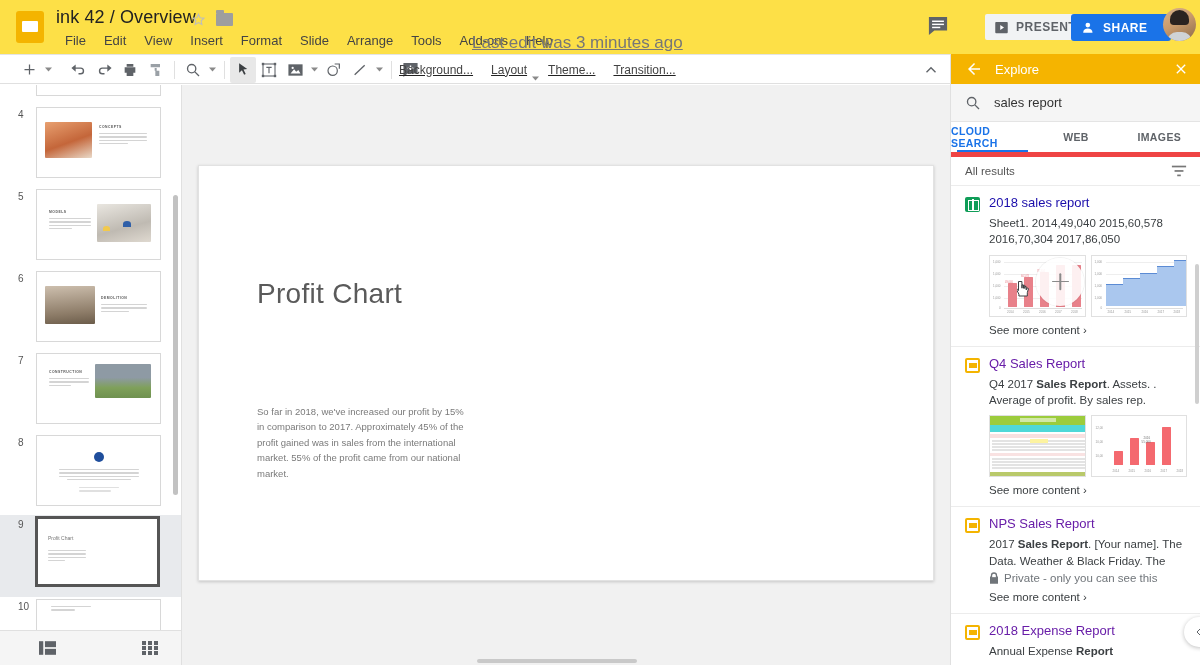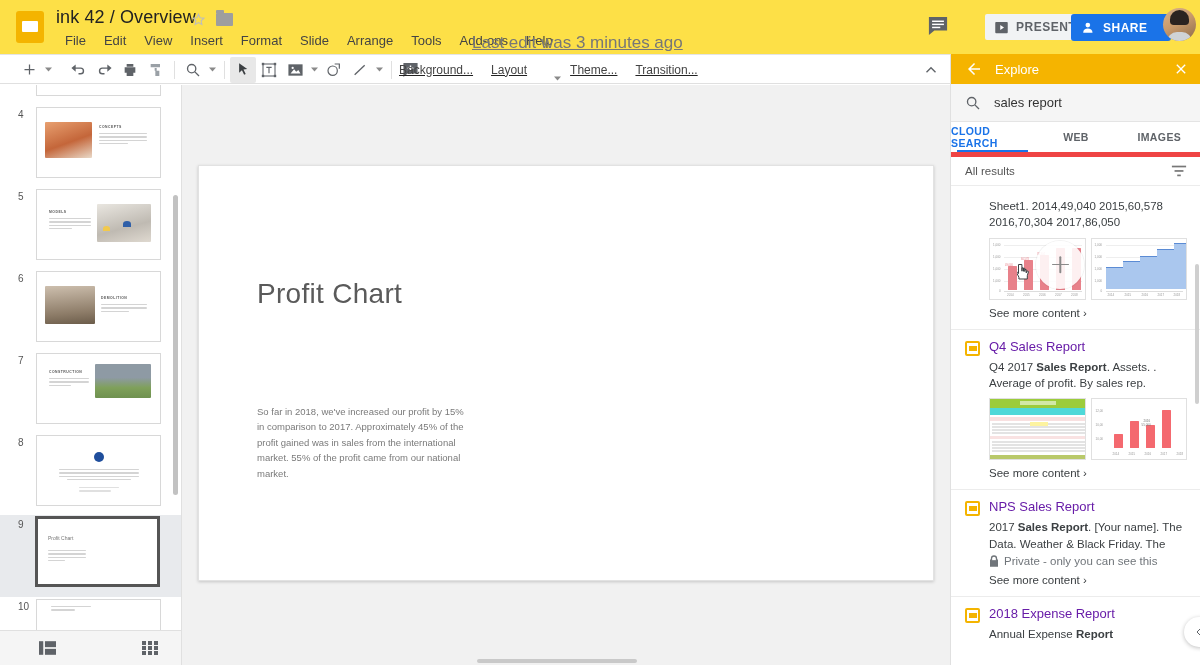--- a/index.html
+++ b/index.html
@@ -430,21 +430,21 @@
       <div class="tb-btn">
         <svg width="17" height="16" viewBox="0 0 24 22">
             <path fill="#5f6368" d="M2 1h20v15H8l-6 5z"></path>
             <path d="M11 4.5h2v3h3v2h-3v3h-2v-3H8v-2h3z" fill="#fff"></path>
           </svg>
       </div>
     </div>
 
     <div class="tb" style="left:390px;">
       <div class="tb-text">Background...</div>
-      <div style="display:flex;align-items:flex-end;gap:22px;">
+      <div style="display:flex;align-items:flex-end;">
         <div class="tb-text">Layout</div>
         <svg width="7" height="5" viewBox="0 0 10 6" style="margin-left:-4px;">
             <path d="M0 0h10L5 6z" fill="#8a8a8a"></path>
           </svg>
       </div>
       <div class="tb-text">Theme...</div>
       <div class="tb-text">Transition...</div>
     </div>
 
     <div class="collapse-toolbar">
@@ -633,20 +633,24 @@
       <div class="ex-filter-icon">
         <svg width="16" height="16" viewBox="0 0 18 18">
           <rect x="1" y="3" width="16" height="1.9" fill="#777"></rect>
           <rect x="4" y="8" width="10" height="1.9" fill="#777"></rect>
           <rect x="7" y="13" width="4" height="1.9" fill="#777"></rect>
         </svg>
       </div>
     </div>
 
     <div class="result">
+      <div class="res-head">
+        <div class="res-icon sheets"></div>
+        <div class="res-title">2018 sales report</div>
+      </div>
       <div class="res-snippet"><span>Sheet1. 2014,49,040 2015,60,578 2016,70,304 2017,86,050</span></div>
       <div class="res-thumbs">
 
         <div class="mini">
           <div class="axis-lbl" style="left:3px;top:4px;">1,000</div>
           <div class="axis-lbl" style="left:3px;top:16px;">1,000</div>
           <div class="axis-lbl" style="left:3px;top:28px;">1,000</div>
           <div class="axis-lbl" style="left:3px;top:40px;">1,000</div>
           <div class="axis-lbl" style="left:9px;top:50px;">0</div>
           <div class="gl" style="top:6px;"></div>

